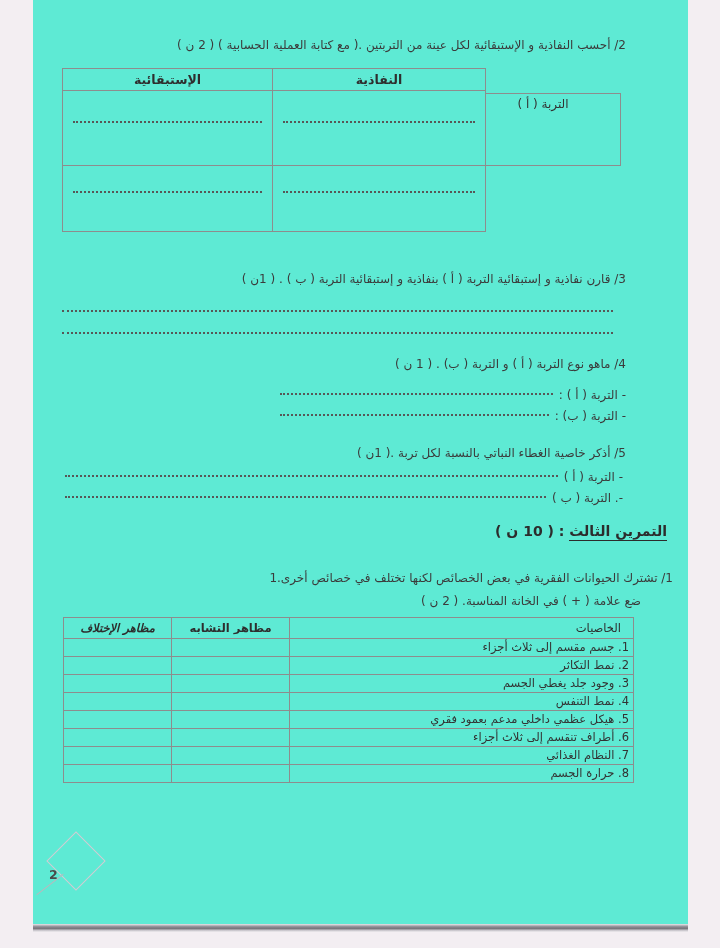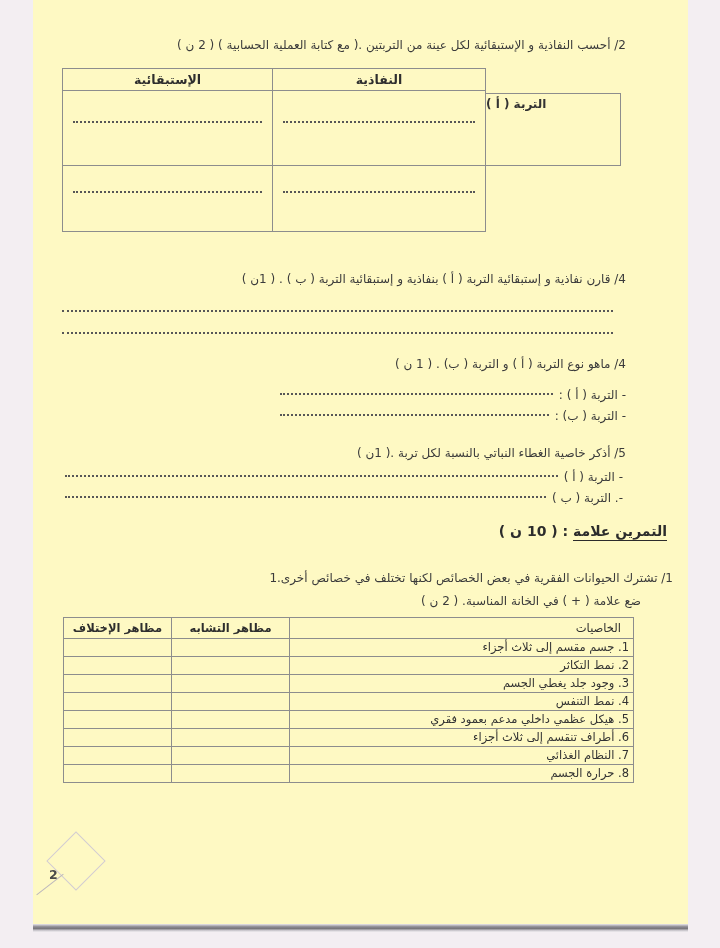--- a/index.html
+++ b/index.html
@@ -4,21 +4,21 @@
 <style>
   html,body{margin:0;padding:0;}
   .canvas{
     position:relative;width:720px;height:948px;overflow:hidden;
     background:#f3eef2;
     font-family:"DejaVu Sans",sans-serif;
     color:#3b3b3b;
   }
   .page{
     position:absolute;left:33px;top:0;width:655px;height:925px;
-    background:#fef9c3;
+    background:#5eead4;
   }
   .page-edge{
     position:absolute;left:33px;top:924px;width:655px;height:8px;
     background:linear-gradient(180deg,#e9e6ea 0%,#97959d 30%,#757379 55%,#c9c6cc 80%,#f0edf0 100%);
   }
   .line{
     position:absolute;direction:rtl;text-align:right;white-space:nowrap;
     font-size:12px;line-height:17px;color:#3b3b3b;
   }
   
@@ -26,21 +26,21 @@
   .t1 .cell{position:absolute;border:1px solid #8d8d8d;box-sizing:border-box;background:transparent;}
   .t1 .hdr{font-weight:bold;font-size:12.5px;text-align:center;line-height:22px;direction:rtl;color:#2e2e2e;}
   .t1h-ret{left:0;top:0;width:211px;height:23px;}
   .t1h-perm{left:210px;top:0;width:214px;height:23px;}
   .t1a-left{left:0;top:22px;width:211px;height:76px;}
   .t1a-mid{left:210px;top:22px;width:214px;height:76px;}
   .t1a-right{left:423px;top:25px;width:136px;height:73px;}
   .t1b-left{left:0;top:97px;width:211px;height:67px;}
   .t1b-mid{left:210px;top:97px;width:214px;height:67px;}
   .t1b-right{left:423px;top:97px;width:136px;height:67px;}
-  .t1 .rowlabel{direction:rtl;text-align:left;padding:3px 20px 0 0;font-size:12px;font-weight:700;color:#333;}
+  .t1 .rowlabel{direction:rtl;text-align:center;padding:3px 20px 0 0;font-size:12px;font-weight:400;color:#333;}
   .dotline-in{position:absolute;left:10px;right:10px;border-bottom:2px dotted #575757;}
   .t1a-left .dotline-in,.t1a-mid .dotline-in{top:30px;}
   .t1b-left .dotline-in,.t1b-mid .dotline-in{top:25px;}
   
   .dotrow{position:absolute;border-bottom:2px dotted #575757;height:10px;}
   .ansrow{
     position:absolute;display:flex;direction:rtl;align-items:center;
     font-size:12px;white-space:nowrap;color:#3b3b3b;
   }
   .ansrow .filler{flex:1;border-bottom:2px dotted #575757;margin:0 6px 3px 0;}
@@ -52,21 +52,21 @@
   .t2{
     position:absolute;left:30px;top:617px;width:557px;
     border-collapse:collapse;direction:rtl;table-layout:fixed;
     font-size:11.5px;color:#333;
   }
   .t2 th,.t2 td{border:1px solid #8d8d8d;padding:0;}
   .t2 th{font-weight:600;height:20px;color:#2e2e2e;}
   .t2 td{height:17px;}
   .t2 .c-chars{width:331px;}
   .t2 .c-sim{width:117px;}
-  .t2 .c-diff{width:107px;}
+  .t2 .c-diff{width:107px;font-style:italic;}
   .t2 th.c-chars{text-align:right;padding-left:0;padding-right:12px;font-weight:500;}
   .t2 td.char{text-align:right;padding-right:4px;line-height:15px;}
   
   .fold{
     position:absolute;left:22px;top:840px;width:40px;height:40px;
     border:1.5px solid #d2ccd2;transform:rotate(45deg);background:transparent;
   }
   .fold-slash{
     position:absolute;left:0px;top:884px;width:34px;height:0;
     border-top:1.2px solid #bcb7bc;transform:rotate(-38deg);
@@ -94,21 +94,21 @@
       <div class="cell t1a-right rowlabel">التربة ( أ )</div>
 
       <div class="cell t1b-left">
         <div class="dotline-in"></div>
       </div>
       <div class="cell t1b-mid">
         <div class="dotline-in"></div>
       </div>
     </div>
 
-    <div class="line" style="top:271px;right:62px;">4/ قارن نفاذية و إستبقائية التربة ( أ ) بنفاذية و إستبقائية التربة ( ب ) . ( 1ن )</div>
+    <div class="line" style="top:271px;right:62px;">3/ قارن نفاذية و إستبقائية التربة ( أ ) بنفاذية و إستبقائية التربة ( ب ) . ( 1ن )</div>
     <div class="dotrow" style="left:29px;width:551px;top:300px;"></div>
     <div class="dotrow" style="left:29px;width:551px;top:322px;"></div>
 
     <div class="line" style="top:356px;right:62px;">4/ ماهو نوع التربة ( أ ) و التربة ( ب) . ( 1 ن )</div>
     <div class="ansrow" style="top:386px;right:62px;width:346px;height:18px;">
       <span>- التربة ( أ ) :</span>
       <span class="filler"></span>
     </div>
     <div class="ansrow" style="top:407px;right:62px;width:346px;height:18px;">
       <span>- التربة ( ب) :</span>
@@ -119,21 +119,21 @@
     <div class="ansrow" style="top:468px;right:65px;width:558px;height:18px;">
       <span>- التربة ( أ )</span>
       <span class="filler"></span>
     </div>
     <div class="ansrow" style="top:489px;right:65px;width:558px;height:18px;">
       <span>-. التربة ( ب )</span>
       <span class="filler"></span>
     </div>
 
     <div class="heading" style="top:523px;right:21px;">
-      <span class="u">التمرين علامة</span><span> : ( 10 ن )</span>
+      <span class="u">التمرين الثالث</span><span> : ( 10 ن )</span>
     </div>
 
     <div class="line" style="top:570px;right:15px;">1/ تشترك الحيوانات الفقرية في بعض الخصائص لكنها تختلف في خصائص أخرى.1</div>
     <div class="line" style="top:593px;right:47px;">ضع علامة ( + ) في الخانة المناسبة. ( 2 ن )</div>
 
     <table class="t2">
       <thead>
         <tr>
           <th class="c-chars">الخاصيات</th>
           <th class="c-sim">مظاهر التشابه</th>

